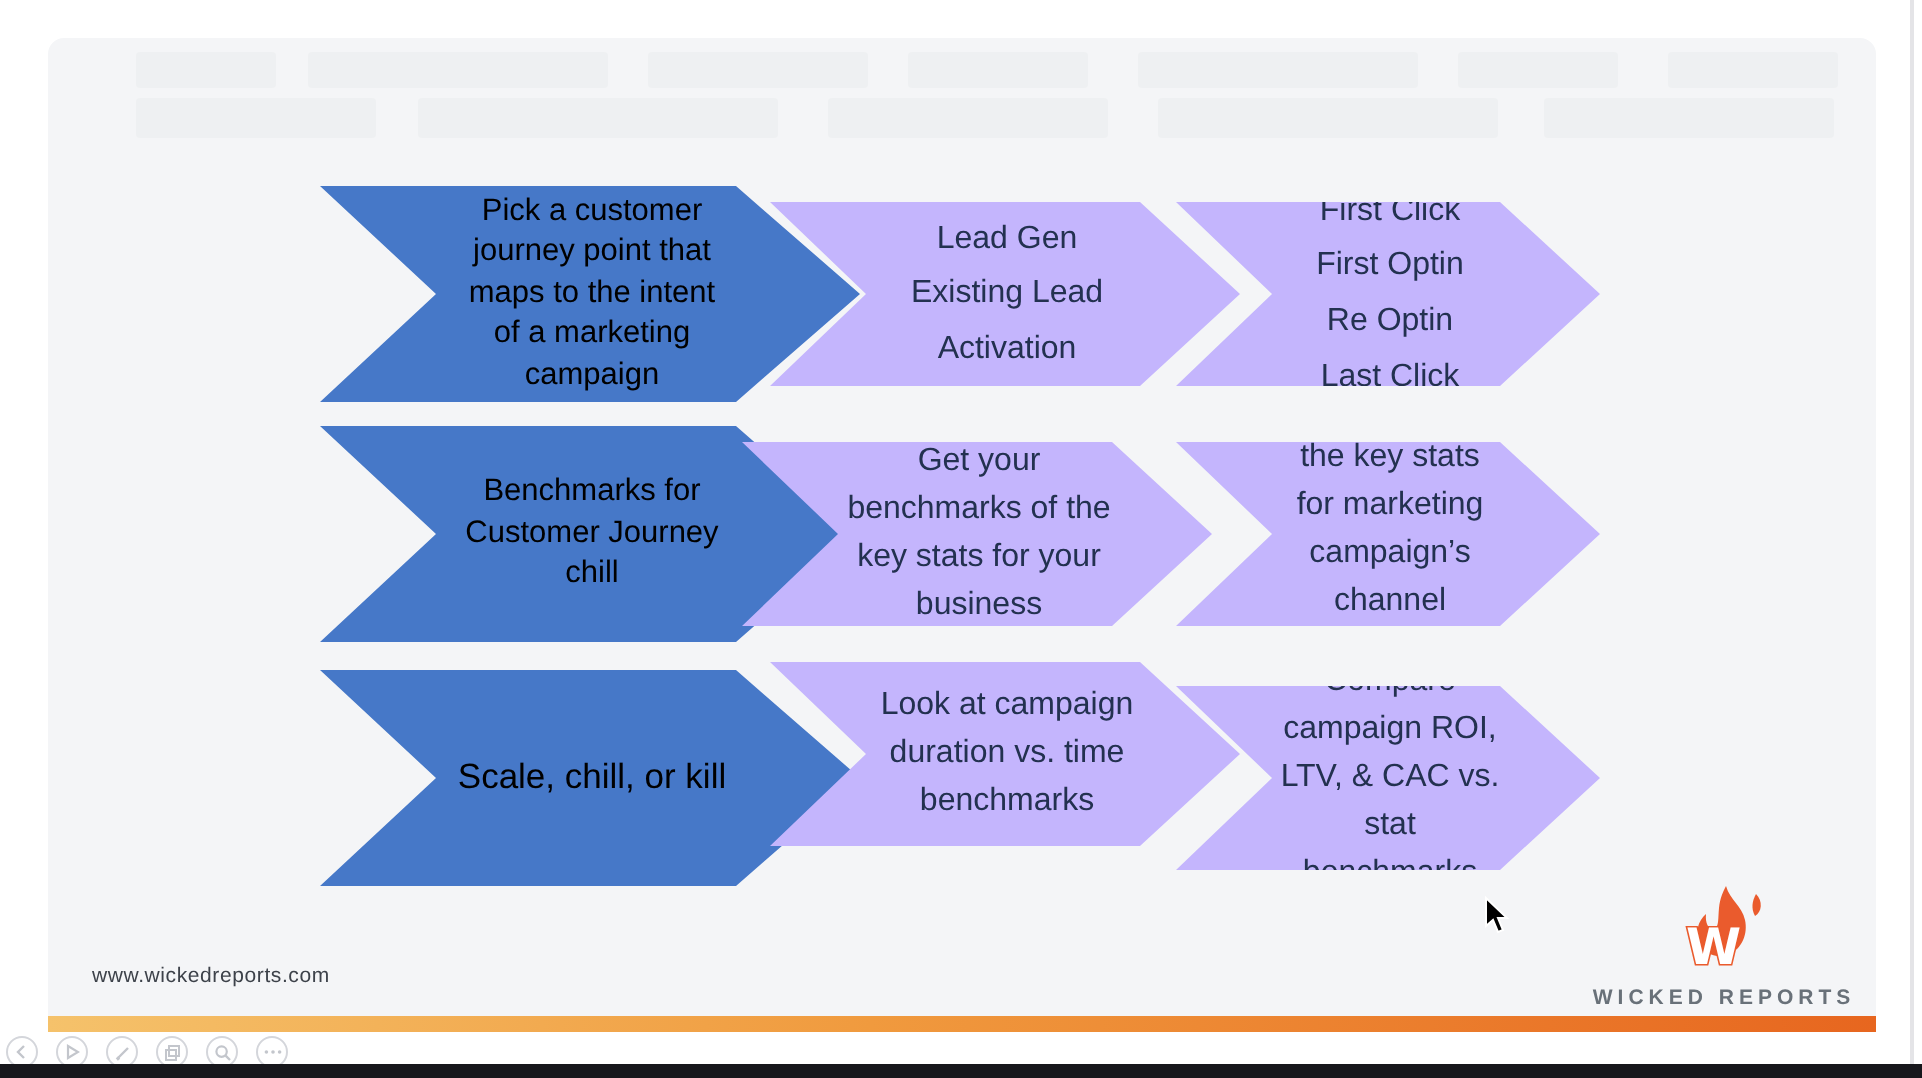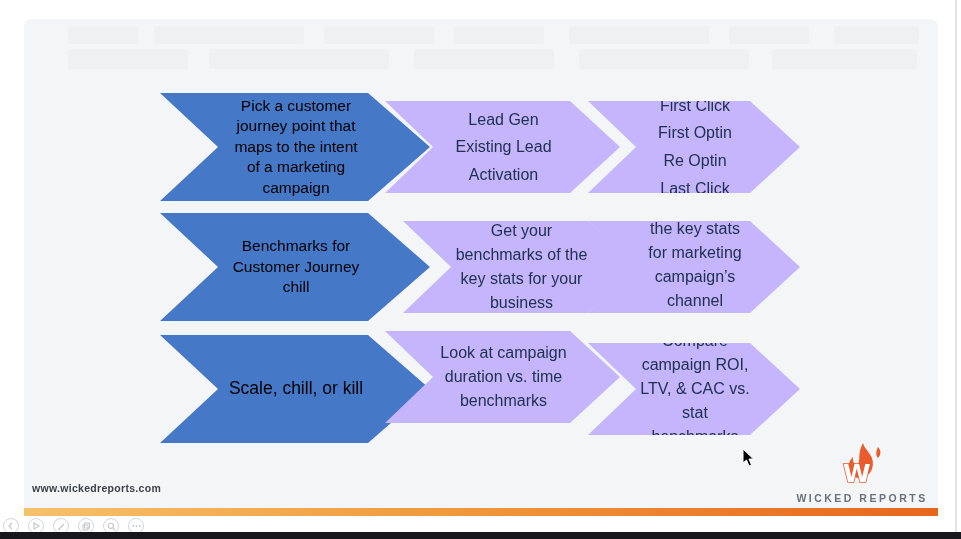--- a/index.html
+++ b/index.html
@@ -41,30 +41,30 @@
     clip-path:polygon(0 0, calc(100% - 50px) 0, 100% 50%, calc(100% - 50px) 100%, 0 100%, 48px 50%);
     font-size:16px; line-height:1.5;
     padding:0 50px 0 52px;
   }
   .list-text .txt { line-height:1.72; }
 
   .r1.blue   { left:136px; top:74px;  width:270px; height:108px; }
   .r1.l1     { left:361px; top:82px;  width:235px; height:92px; }
   .r1.l2     { left:564px; top:82px;  width:212px; height:92px; }
   .r2.blue   { left:136px; top:194px; width:270px; height:108px; }
-  .r2.l1     { left:379px; top:202px; width:235px; height:92px;text-align:center; }
+  .r2.l1     { left:347px; top:202px; width:235px; height:92px;text-align:center; }
   .r2.l2     { left:564px; top:202px; width:212px; height:92px;align-items:flex-end; }
   .r3.blue   { left:136px; top:316px; width:270px; height:108px; font-size:17.5px; }
   .r3.l1     { left:361px; top:312px; width:235px; height:92px; }
   .r3.l2     { left:564px; top:324px; width:212px; height:92px; }
 
   
   .site-url {
-    position:absolute; left:8px; top:463px;
-    font-size:10.5px; color:#3d424a; letter-spacing:0.3px;font-weight:bold;
+    position:absolute; left:22px; top:463px;
+    font-size:10.5px; color:#3d424a; letter-spacing:0.3px;
   }
   .brand {
     position:absolute; right:16px; top:423px; width:120px;
     display:flex; flex-direction:column; align-items:center;
   }
   .brand-name {
     margin-top:2px;
     font-size:10.5px; font-weight:bold; letter-spacing:2.5px;
     color:#697179; white-space:nowrap;
   }

